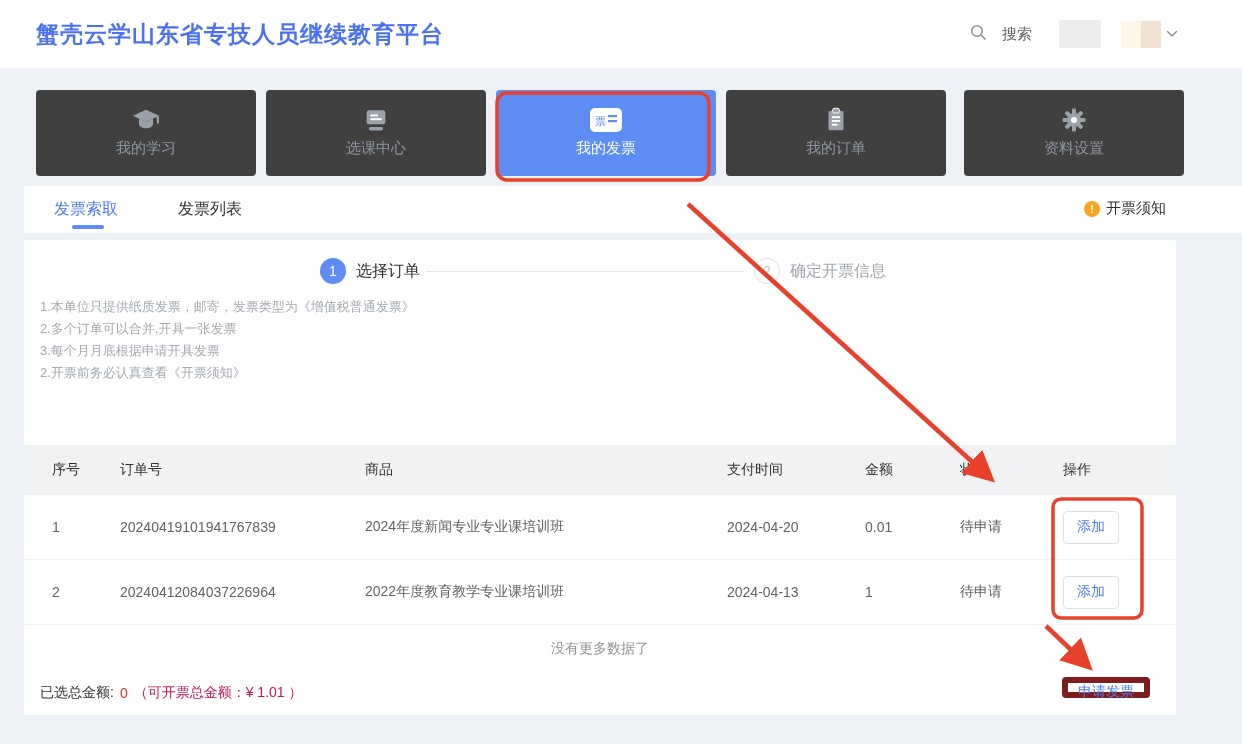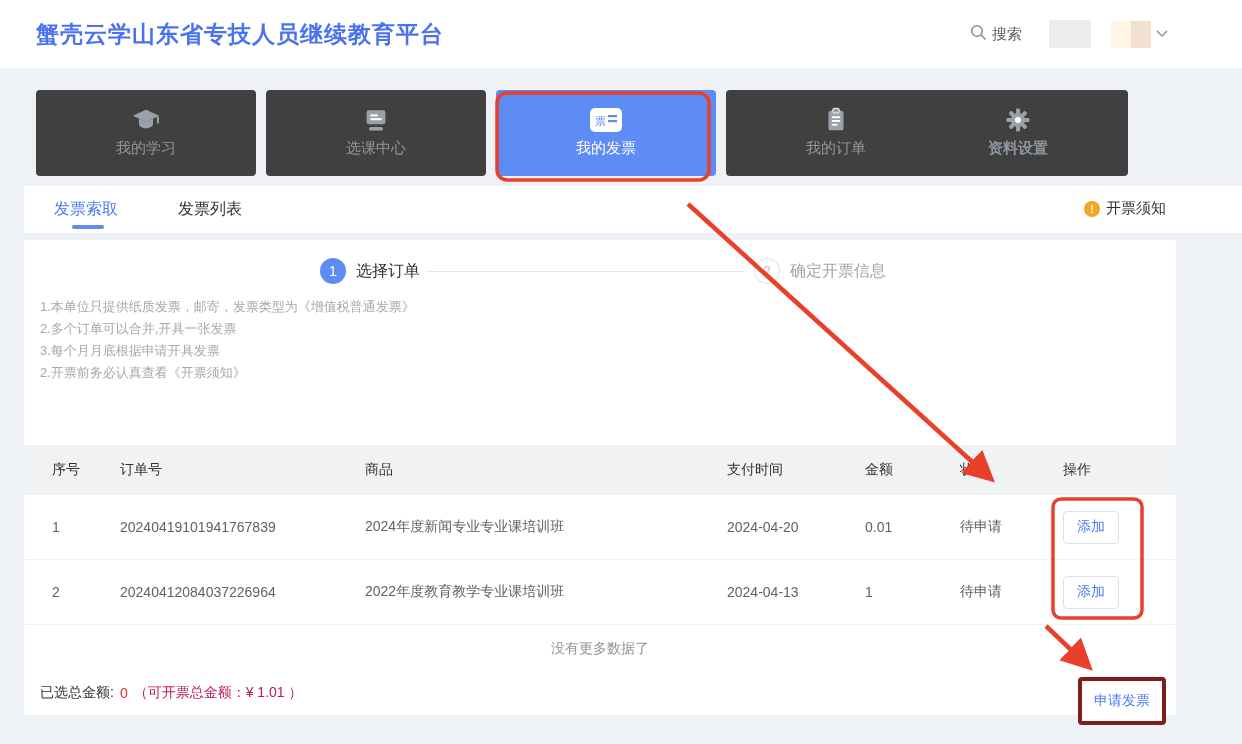--- a/index.html
+++ b/index.html
@@ -8,33 +8,33 @@
     position:relative;
     background:#eef1f6;
     font-family:"Liberation Sans","DejaVu Sans",sans-serif;
     overflow:hidden;
     color:#303133;
   }
   
   .header { position:absolute; top:0; left:0; width:1242px; height:68px; background:#fff; }
   .site-title { position:absolute; left:36px; top:19px; font-size:23px; font-weight:bold; color:#4a72f0; letter-spacing:1px; }
   .header-right { position:absolute; left:970px; top:0; height:68px; display:flex; align-items:center; }
-  .search-group { display:flex; align-items:center; gap:5px; cursor:pointer;justify-content:space-between; }
+  .search-group { display:flex; align-items:center; gap:15px; cursor:pointer;justify-content:space-between; }
   .search-label { font-size:15px; color:#606266; }
   .redact-name { width:42px; height:28px; background:#ececec; margin-left:27px; border-radius:2px; }
   .avatar { display:flex; margin-left:20px; }
   .avatar .a1 { width:20px; height:27px; background:#fdf5e6; }
   .avatar .a2 { width:20px; height:27px; background:#f2e0d1; }
   .chevron { margin-left:5px; display:flex; align-items:center; }
 
   
   .card { position:absolute; top:90px; width:220px; height:86px; background:#404040; border-radius:4px; text-align:center; cursor:pointer; }
   .card .icon-wrap { margin-top:15px; height:30px; display:flex; justify-content:center; align-items:center; color:#9ba1a9; }
   .card .card-label { margin-top:4px; font-size:15px; color:#8f959e; }
-  .card.c0 { left:36px; } .card.c1 { left:266px;font-family:Liberation Mono, monospace; } .card.c2 { left:496px; } .card.c3 { left:726px; } .card.c4 { left:908px;font-weight:bold; }
+  .card.c0 { left:36px; } .card.c1 { left:266px;font-family:Liberation Mono, monospace; } .card.c2 { left:496px; } .card.c3 { left:726px; } .card.c4 { left:964px; }
   .card.active { background:#5e8cf5; }
   .card.active .card-label { color:#fff; }
 
   
   .tabs { position:absolute; top:186px; left:24px; width:1218px; height:47px; background:#fff; }
   .tab { position:absolute; top:13px; font-size:16px; cursor:pointer; }
   .tab.t0 { left:30px; color:#4d7bf3; }
   .tab.t1 { left:154px; color:#303133; }
   .tab-underline { position:absolute; left:48px; top:39px; width:32px; height:4px; border-radius:2px; background:#5e8cf5; }
   .notice { position:absolute; right:76px; top:13px; display:flex; align-items:center; gap:6px; cursor:pointer; }
@@ -63,21 +63,21 @@
   .thead { position:absolute; top:205px; left:0; height:50px; background:#f1f2f4; font-size:14px; color:#303133; }
   .trow { position:absolute; left:0; height:65px; font-size:14px; color:#606266; border-bottom:1px solid #f2f3f5; background:#fff; }
   .trow.r0 { top:255px; } .trow.r1 { top:320px; }
   .add-btn { width:56px; height:33px; background:#fff; border:1px solid #dcdfe6; border-radius:4px; color:#4d7bf3; font-size:14px; cursor:pointer; font-family:inherit; }
   .no-more { position:absolute; top:400px; left:0; width:100%; text-align:center; font-size:14px; color:#909399; }
 
   
   .summary { position:absolute; left:16px; top:444px; font-size:14px; color:#303133; display:flex; gap:6px; align-items:center; }
   .summary .sel-val { color:#e03131; }
   .summary .avail { color:#be185d; }
-  .apply-btn { position:absolute; right:10px; top:437px; width:88px; height:48px; background:#fff; border:4px solid #7f1d1d; border-radius:4px; color:#4d7bf3; font-size:14px; cursor:pointer; font-family:inherit; }
+  .apply-btn { position:absolute; right:26px; top:437px; width:88px; height:21px; background:#fff; border:6px solid #7f1d1d; border-radius:4px; color:#4d7bf3; font-size:14px; cursor:pointer; font-family:inherit; }
 
   
   .annotations { position:absolute; top:0; left:0; width:1242px; height:744px; pointer-events:none; z-index:20; }
 </style>
 </head>
 <body>
 
 <div class="header">
   <div class="site-title">蟹壳云学山东省专技人员继续教育平台</div>
   <div class="header-right">

